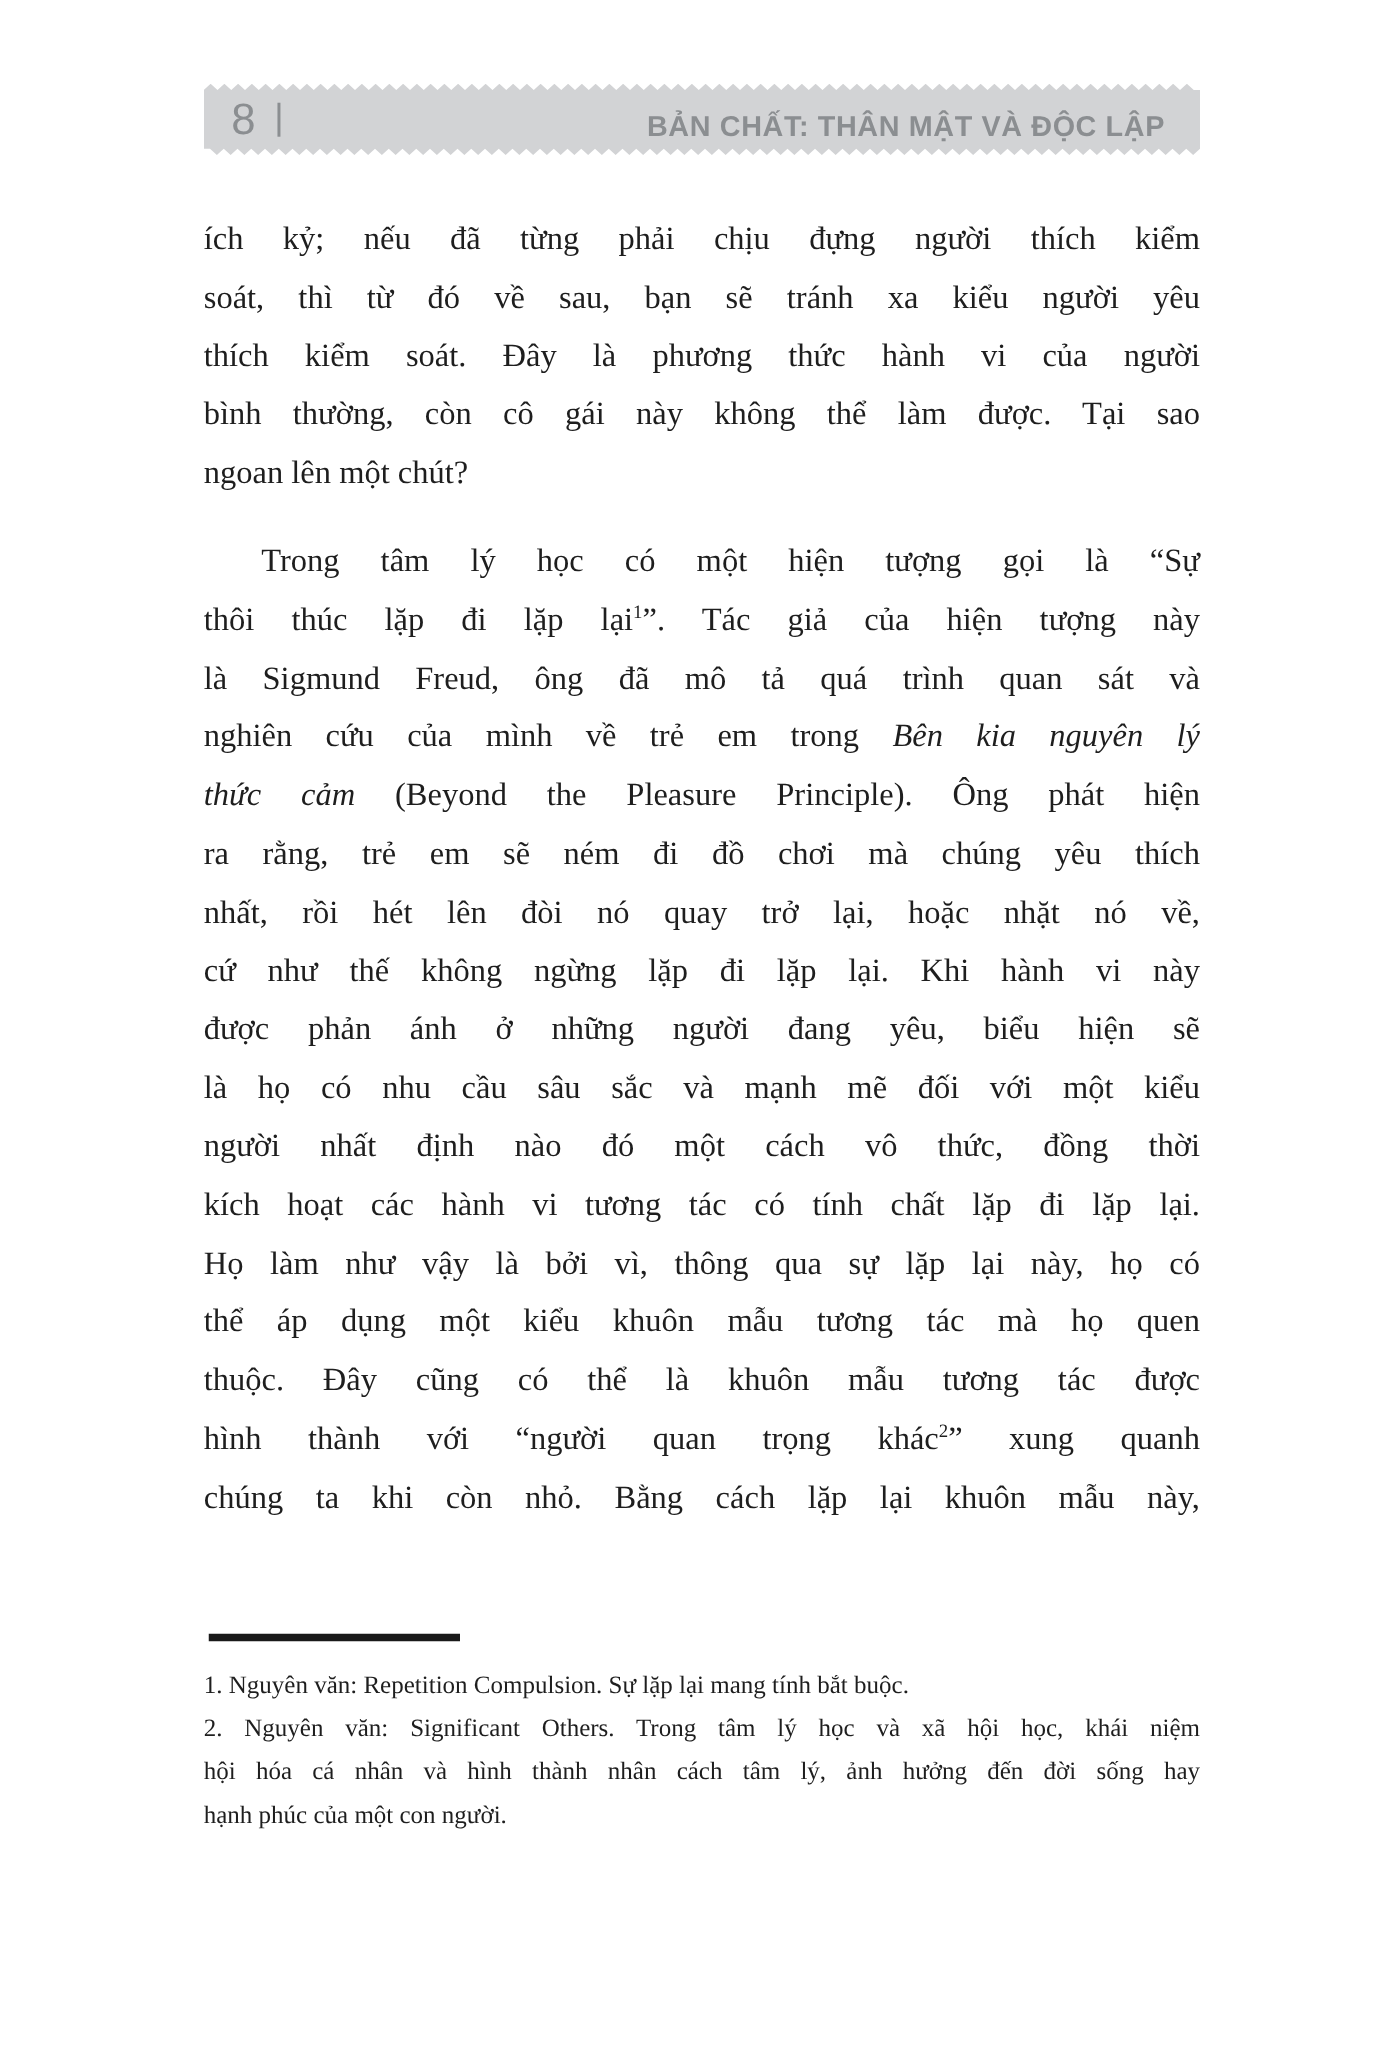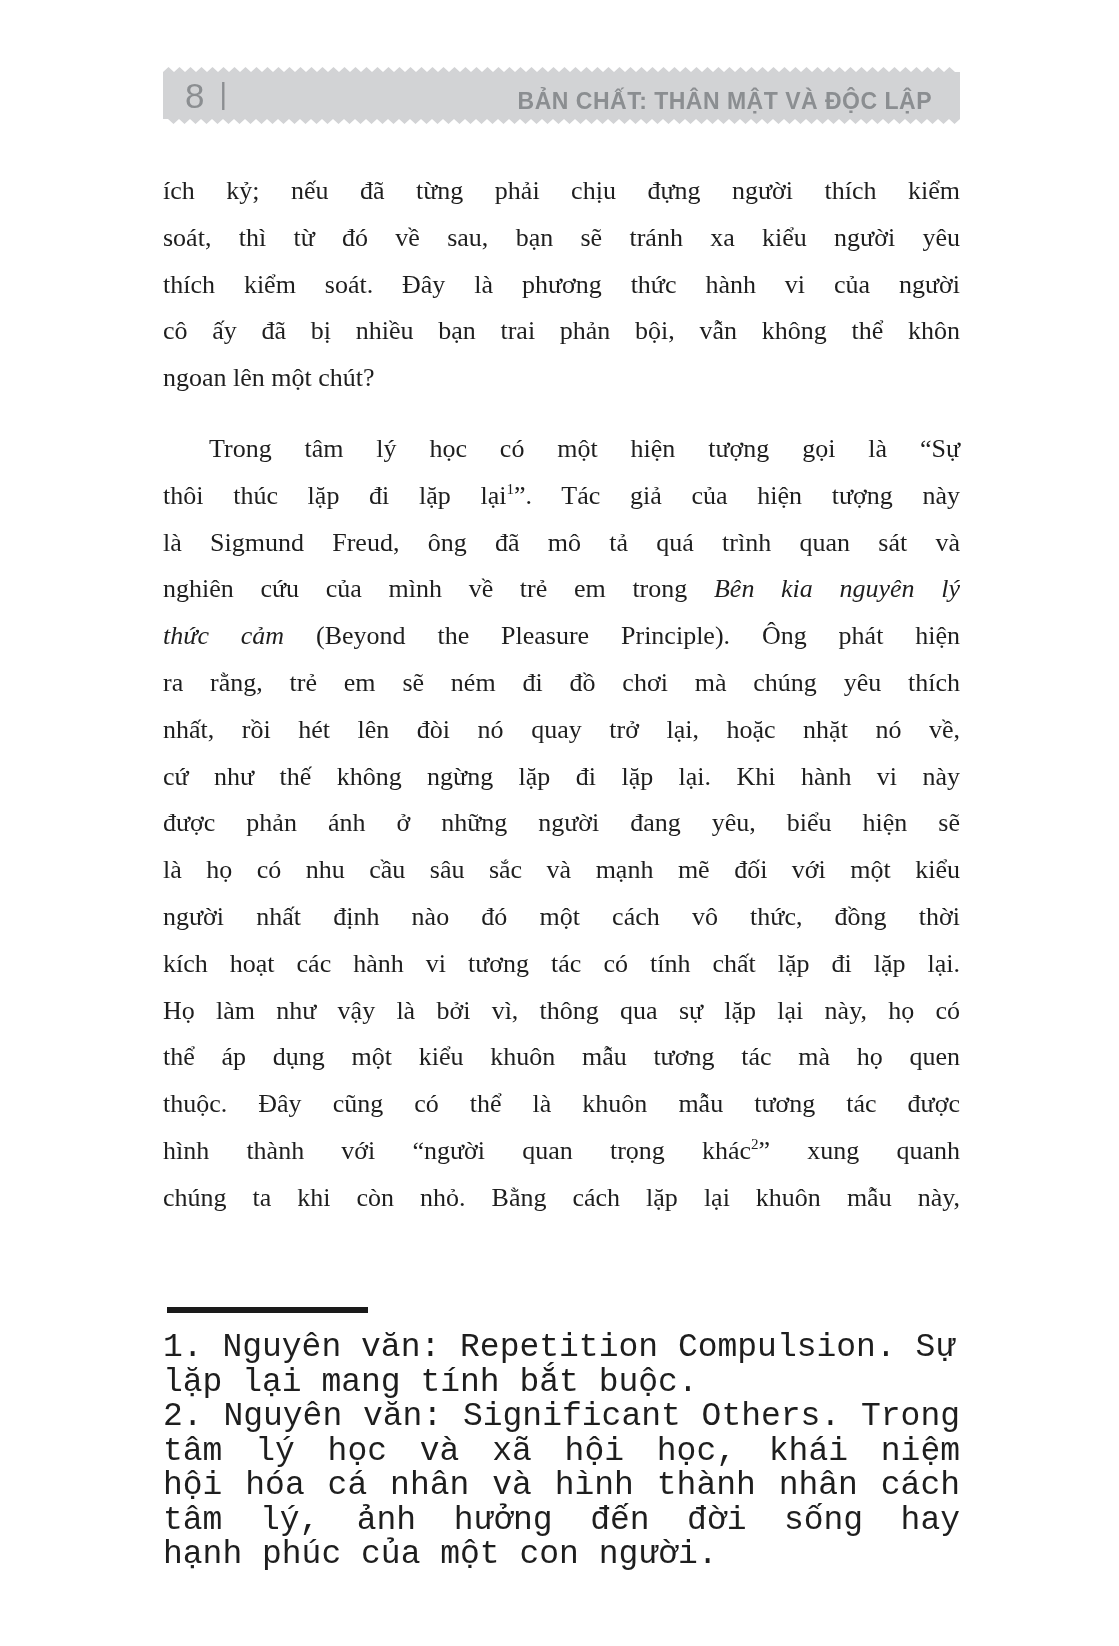--- a/index.html
+++ b/index.html
@@ -68,25 +68,24 @@
     height: 6px;
     background: #1a1a1a;
   }
   .footnotes {
     position: absolute;
     left: 163px;
     top: 1331px;
     width: 797px;
   }
   .fline {
-    font-size: 33px;
+    font-size: 20px;
     line-height: 34.5px;
     text-align: justify;
     text-align-last: justify;
-    font-family: Liberation Mono, monospace;
   }
   .fline.short { text-align: left; text-align-last: left; }
 </style>
 </head>
 <body>
 
 <div class="book-page">
 
   <div class="header-bar">
     <div class="bar-fill" id="bar-fill" style="background: rgb(210, 211, 213); clip-path: polygon(0px 5px, 5.5px 0px, 11px 5px, 16.5px 0px, 22px 5px, 27.5px 0px, 33px 5px, 38.5px 0px, 44px 5px, 49.5px 0px, 55px 5px, 60.5px 0px, 66px 5px, 71.5px 0px, 77px 5px, 82.5px 0px, 88px 5px, 93.5px 0px, 99px 5px, 104.5px 0px, 110px 5px, 115.5px 0px, 121px 5px, 126.5px 0px, 132px 5px, 137.5px 0px, 143px 5px, 148.5px 0px, 154px 5px, 159.5px 0px, 165px 5px, 170.5px 0px, 176px 5px, 181.5px 0px, 187px 5px, 192.5px 0px, 198px 5px, 203.5px 0px, 209px 5px, 214.5px 0px, 220px 5px, 225.5px 0px, 231px 5px, 236.5px 0px, 242px 5px, 247.5px 0px, 253px 5px, 258.5px 0px, 264px 5px, 269.5px 0px, 275px 5px, 280.5px 0px, 286px 5px, 291.5px 0px, 297px 5px, 302.5px 0px, 308px 5px, 313.5px 0px, 319px 5px, 324.5px 0px, 330px 5px, 335.5px 0px, 341px 5px, 346.5px 0px, 352px 5px, 357.5px 0px, 363px 5px, 368.5px 0px, 374px 5px, 379.5px 0px, 385px 5px, 390.5px 0px, 396px 5px, 401.5px 0px, 407px 5px, 412.5px 0px, 418px 5px, 423.5px 0px, 429px 5px, 434.5px 0px, 440px 5px, 445.5px 0px, 451px 5px, 456.5px 0px, 462px 5px, 467.5px 0px, 473px 5px, 478.5px 0px, 484px 5px, 489.5px 0px, 495px 5px, 500.5px 0px, 506px 5px, 511.5px 0px, 517px 5px, 522.5px 0px, 528px 5px, 533.5px 0px, 539px 5px, 544.5px 0px, 550px 5px, 555.5px 0px, 561px 5px, 566.5px 0px, 572px 5px, 577.5px 0px, 583px 5px, 588.5px 0px, 594px 5px, 599.5px 0px, 605px 5px, 610.5px 0px, 616px 5px, 621.5px 0px, 627px 5px, 632.5px 0px, 638px 5px, 643.5px 0px, 649px 5px, 654.5px 0px, 660px 5px, 665.5px 0px, 671px 5px, 676.5px 0px, 682px 5px, 687.5px 0px, 693px 5px, 698.5px 0px, 704px 5px, 709.5px 0px, 715px 5px, 720.5px 0px, 726px 5px, 731.5px 0px, 737px 5px, 742.5px 0px, 748px 5px, 753.5px 0px, 759px 5px, 764.5px 0px, 770px 5px, 775.5px 0px, 781px 5px, 786.5px 0px, 792px 5px, 797px 5px, 797px 52px, 797px 52px, 791.5px 57px, 786px 52px, 780.5px 57px, 775px 52px, 769.5px 57px, 764px 52px, 758.5px 57px, 753px 52px, 747.5px 57px, 742px 52px, 736.5px 57px, 731px 52px, 725.5px 57px, 720px 52px, 714.5px 57px, 709px 52px, 703.5px 57px, 698px 52px, 692.5px 57px, 687px 52px, 681.5px 57px, 676px 52px, 670.5px 57px, 665px 52px, 659.5px 57px, 654px 52px, 648.5px 57px, 643px 52px, 637.5px 57px, 632px 52px, 626.5px 57px, 621px 52px, 615.5px 57px, 610px 52px, 604.5px 57px, 599px 52px, 593.5px 57px, 588px 52px, 582.5px 57px, 577px 52px, 571.5px 57px, 566px 52px, 560.5px 57px, 555px 52px, 549.5px 57px, 544px 52px, 538.5px 57px, 533px 52px, 527.5px 57px, 522px 52px, 516.5px 57px, 511px 52px, 505.5px 57px, 500px 52px, 494.5px 57px, 489px 52px, 483.5px 57px, 478px 52px, 472.5px 57px, 467px 52px, 461.5px 57px, 456px 52px, 450.5px 57px, 445px 52px, 439.5px 57px, 434px 52px, 428.5px 57px, 423px 52px, 417.5px 57px, 412px 52px, 406.5px 57px, 401px 52px, 395.5px 57px, 390px 52px, 384.5px 57px, 379px 52px, 373.5px 57px, 368px 52px, 362.5px 57px, 357px 52px, 351.5px 57px, 346px 52px, 340.5px 57px, 335px 52px, 329.5px 57px, 324px 52px, 318.5px 57px, 313px 52px, 307.5px 57px, 302px 52px, 296.5px 57px, 291px 52px, 285.5px 57px, 280px 52px, 274.5px 57px, 269px 52px, 263.5px 57px, 258px 52px, 252.5px 57px, 247px 52px, 241.5px 57px, 236px 52px, 230.5px 57px, 225px 52px, 219.5px 57px, 214px 52px, 208.5px 57px, 203px 52px, 197.5px 57px, 192px 52px, 186.5px 57px, 181px 52px, 175.5px 57px, 170px 52px, 164.5px 57px, 159px 52px, 153.5px 57px, 148px 52px, 142.5px 57px, 137px 52px, 131.5px 57px, 126px 52px, 120.5px 57px, 115px 52px, 109.5px 57px, 104px 52px, 98.5px 57px, 93px 52px, 87.5px 57px, 82px 52px, 76.5px 57px, 71px 52px, 65.5px 57px, 60px 52px, 54.5px 57px, 49px 52px, 43.5px 57px, 38px 52px, 32.5px 57px, 27px 52px, 21.5px 57px, 16px 52px, 10.5px 57px, 5px 52px, 0px 52px);"></div>
@@ -97,21 +96,21 @@
       </span>
       <span class="chapter-title">BẢN CHẤT: THÂN MẬT VÀ ĐỘC LẬP</span>
     </div>
   </div>
 
   <div class="text-block" id="text-block">
       <div class="paragraph">
         <div class="line"><span>ích kỷ; nếu đã từng phải chịu đựng người thích kiểm</span></div>
         <div class="line"><span>soát, thì từ đó về sau, bạn sẽ tránh xa kiểu người yêu</span></div>
         <div class="line"><span>thích kiểm soát. Đây là phương thức hành vi của người</span></div>
-        <div class="line"><span>cô ấy đã bị nhiều bạn trai phản bội, vẫn không thể khôn</span></div>
+        <div class="line"><span>bình thường, còn cô gái này không thể làm được. Tại sao</span></div>
         <div class="line short"><span>ngoan lên một chút?</span></div>
       </div>
       <div class="paragraph">
         <div class="line indent"><span>Trong tâm lý học có một hiện tượng gọi là “Sự</span></div>
         <div class="line"><span>thôi thúc lặp đi lặp lại</span><sup>1</sup><span>”. Tác giả của hiện tượng này</span></div>
         <div class="line"><span>là Sigmund Freud, ông đã mô tả quá trình quan sát và</span></div>
         <div class="line"><span>nghiên cứu của mình về trẻ em trong </span><i>Bên kia nguyên lý</i></div>
         <div class="line"><i>thức cảm</i><span> (Beyond the Pleasure Principle). Ông phát hiện</span></div>
         <div class="line"><span>ra rằng, trẻ em sẽ ném đi đồ chơi mà chúng yêu thích</span></div>
         <div class="line"><span>nhất, rồi hét lên đòi nó quay trở lại, hoặc nhặt nó về,</span></div>

